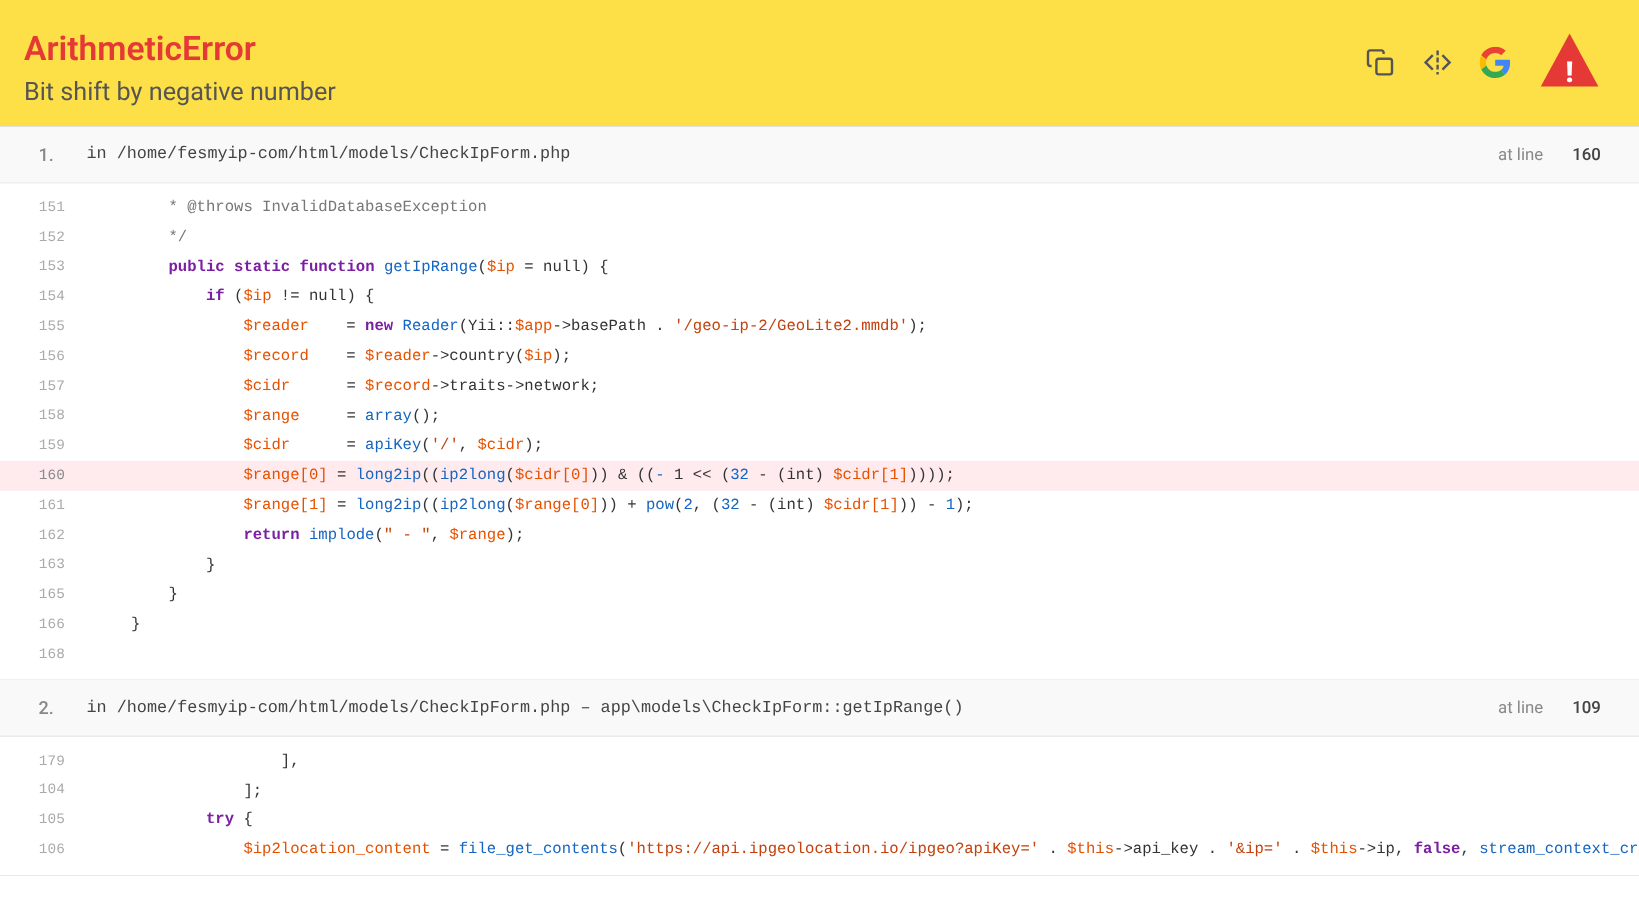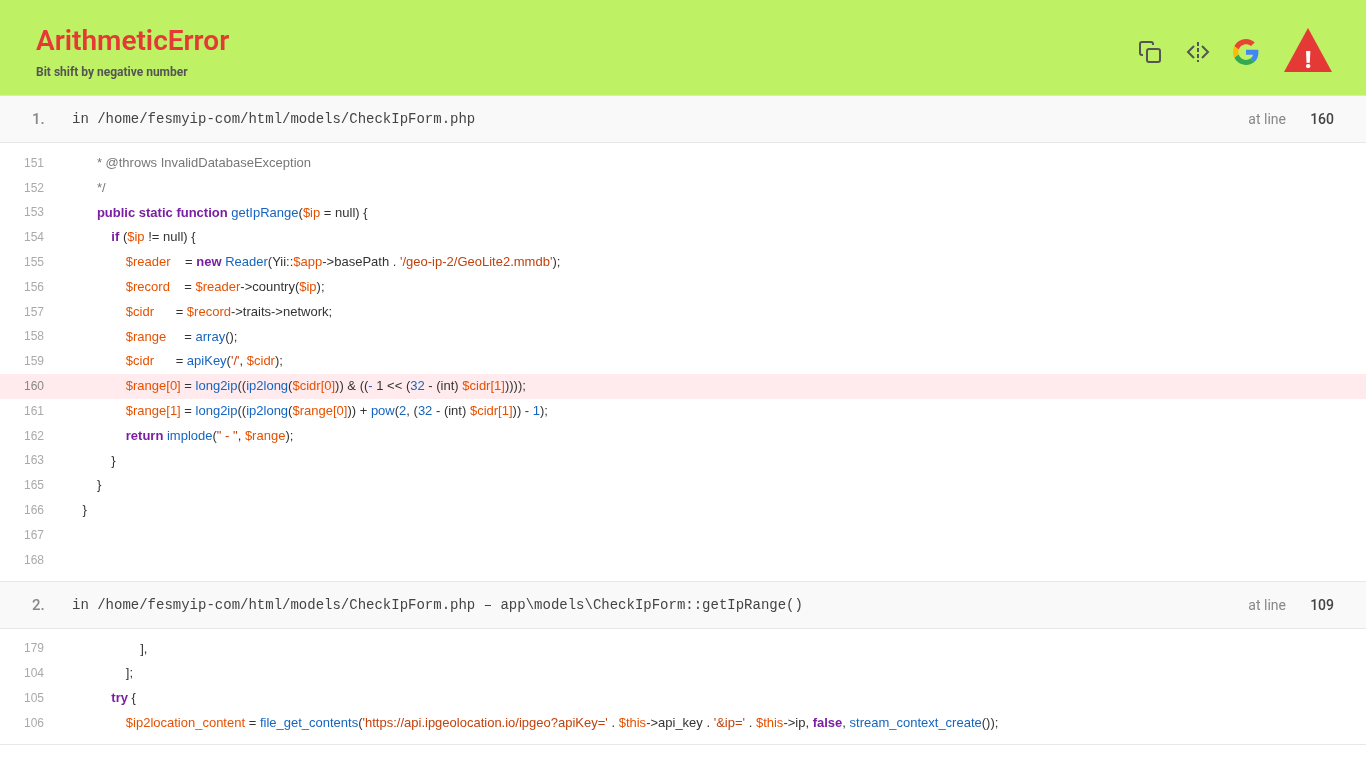--- a/index.html
+++ b/index.html
@@ -5,38 +5,38 @@
     * { box-sizing: border-box; margin: 0; padding: 0; }
     body {
       font-family: -apple-system, BlinkMacSystemFont, 'Segoe UI', Roboto, sans-serif;
       background: #fff;
       color: #333;
       font-size: 14px;
     }
 
     
     .header {
-      background: #bef264;
-      padding: 24px 32px 16px 36px;
+      background: #fde047;
+      padding: 24px 32px 16px 20px;
       border-bottom: 1px solid #e0e0e0;
       display: flex;
       align-items: flex-start;
       justify-content: space-between;
     }
     .header-left {}
     .error-title {
       font-size: 28px;
       font-weight: 600;
       color: #e53935;
       margin-bottom: 8px;
     }
     .error-subtitle {
-      font-size: 12px;
+      font-size: 21px;
       color: #555;
-      font-weight: 700;
+      font-weight: 400;
     }
     .header-icons {
       display: flex;
       align-items: center;
       gap: 16px;
       margin-top: 4px;
     }
     .header-icon {
       width: 32px;
       height: 32px;
@@ -97,22 +97,22 @@
 
     
     .code-block {
       background: #fff;
       padding: 8px 0;
       overflow-x: auto;
     }
     .code-line {
       display: flex;
       align-items: center;
-      padding: 2px 4px;
-      font-family: Liberation Sans, sans-serif;
+      padding: 2px 14px;
+      font-family: Liberation Mono, monospace;
       font-size: 13px;
       line-height: 1.6;
     }
     .code-line.highlighted {
       background: #ffebee;
     }
     .line-num {
       min-width: 64px;
       text-align: right;
       padding-right: 24px;
@@ -244,24 +244,20 @@
       </div>
       <div class="code-line">
         <span class="line-num">165</span>
         <span class="line-content">        }</span>
       </div>
       <div class="code-line">
         <span class="line-num">166</span>
         <span class="line-content">    }</span>
       </div>
       <div class="code-line">
-        <span class="line-num">167</span>
-        <span class="line-content"> </span>
-      </div>
-      <div class="code-line">
         <span class="line-num">168</span>
         <span class="line-content"> </span>
       </div>
     </div>
   </div>
 
   <div class="stack-frame">
     <div class="frame-header">
       <span class="frame-number">2.</span>
       <span class="frame-path">in /home/fesmyip-com/html/models/CheckIpForm.php – app\models\CheckIpForm::getIpRange()</span>

